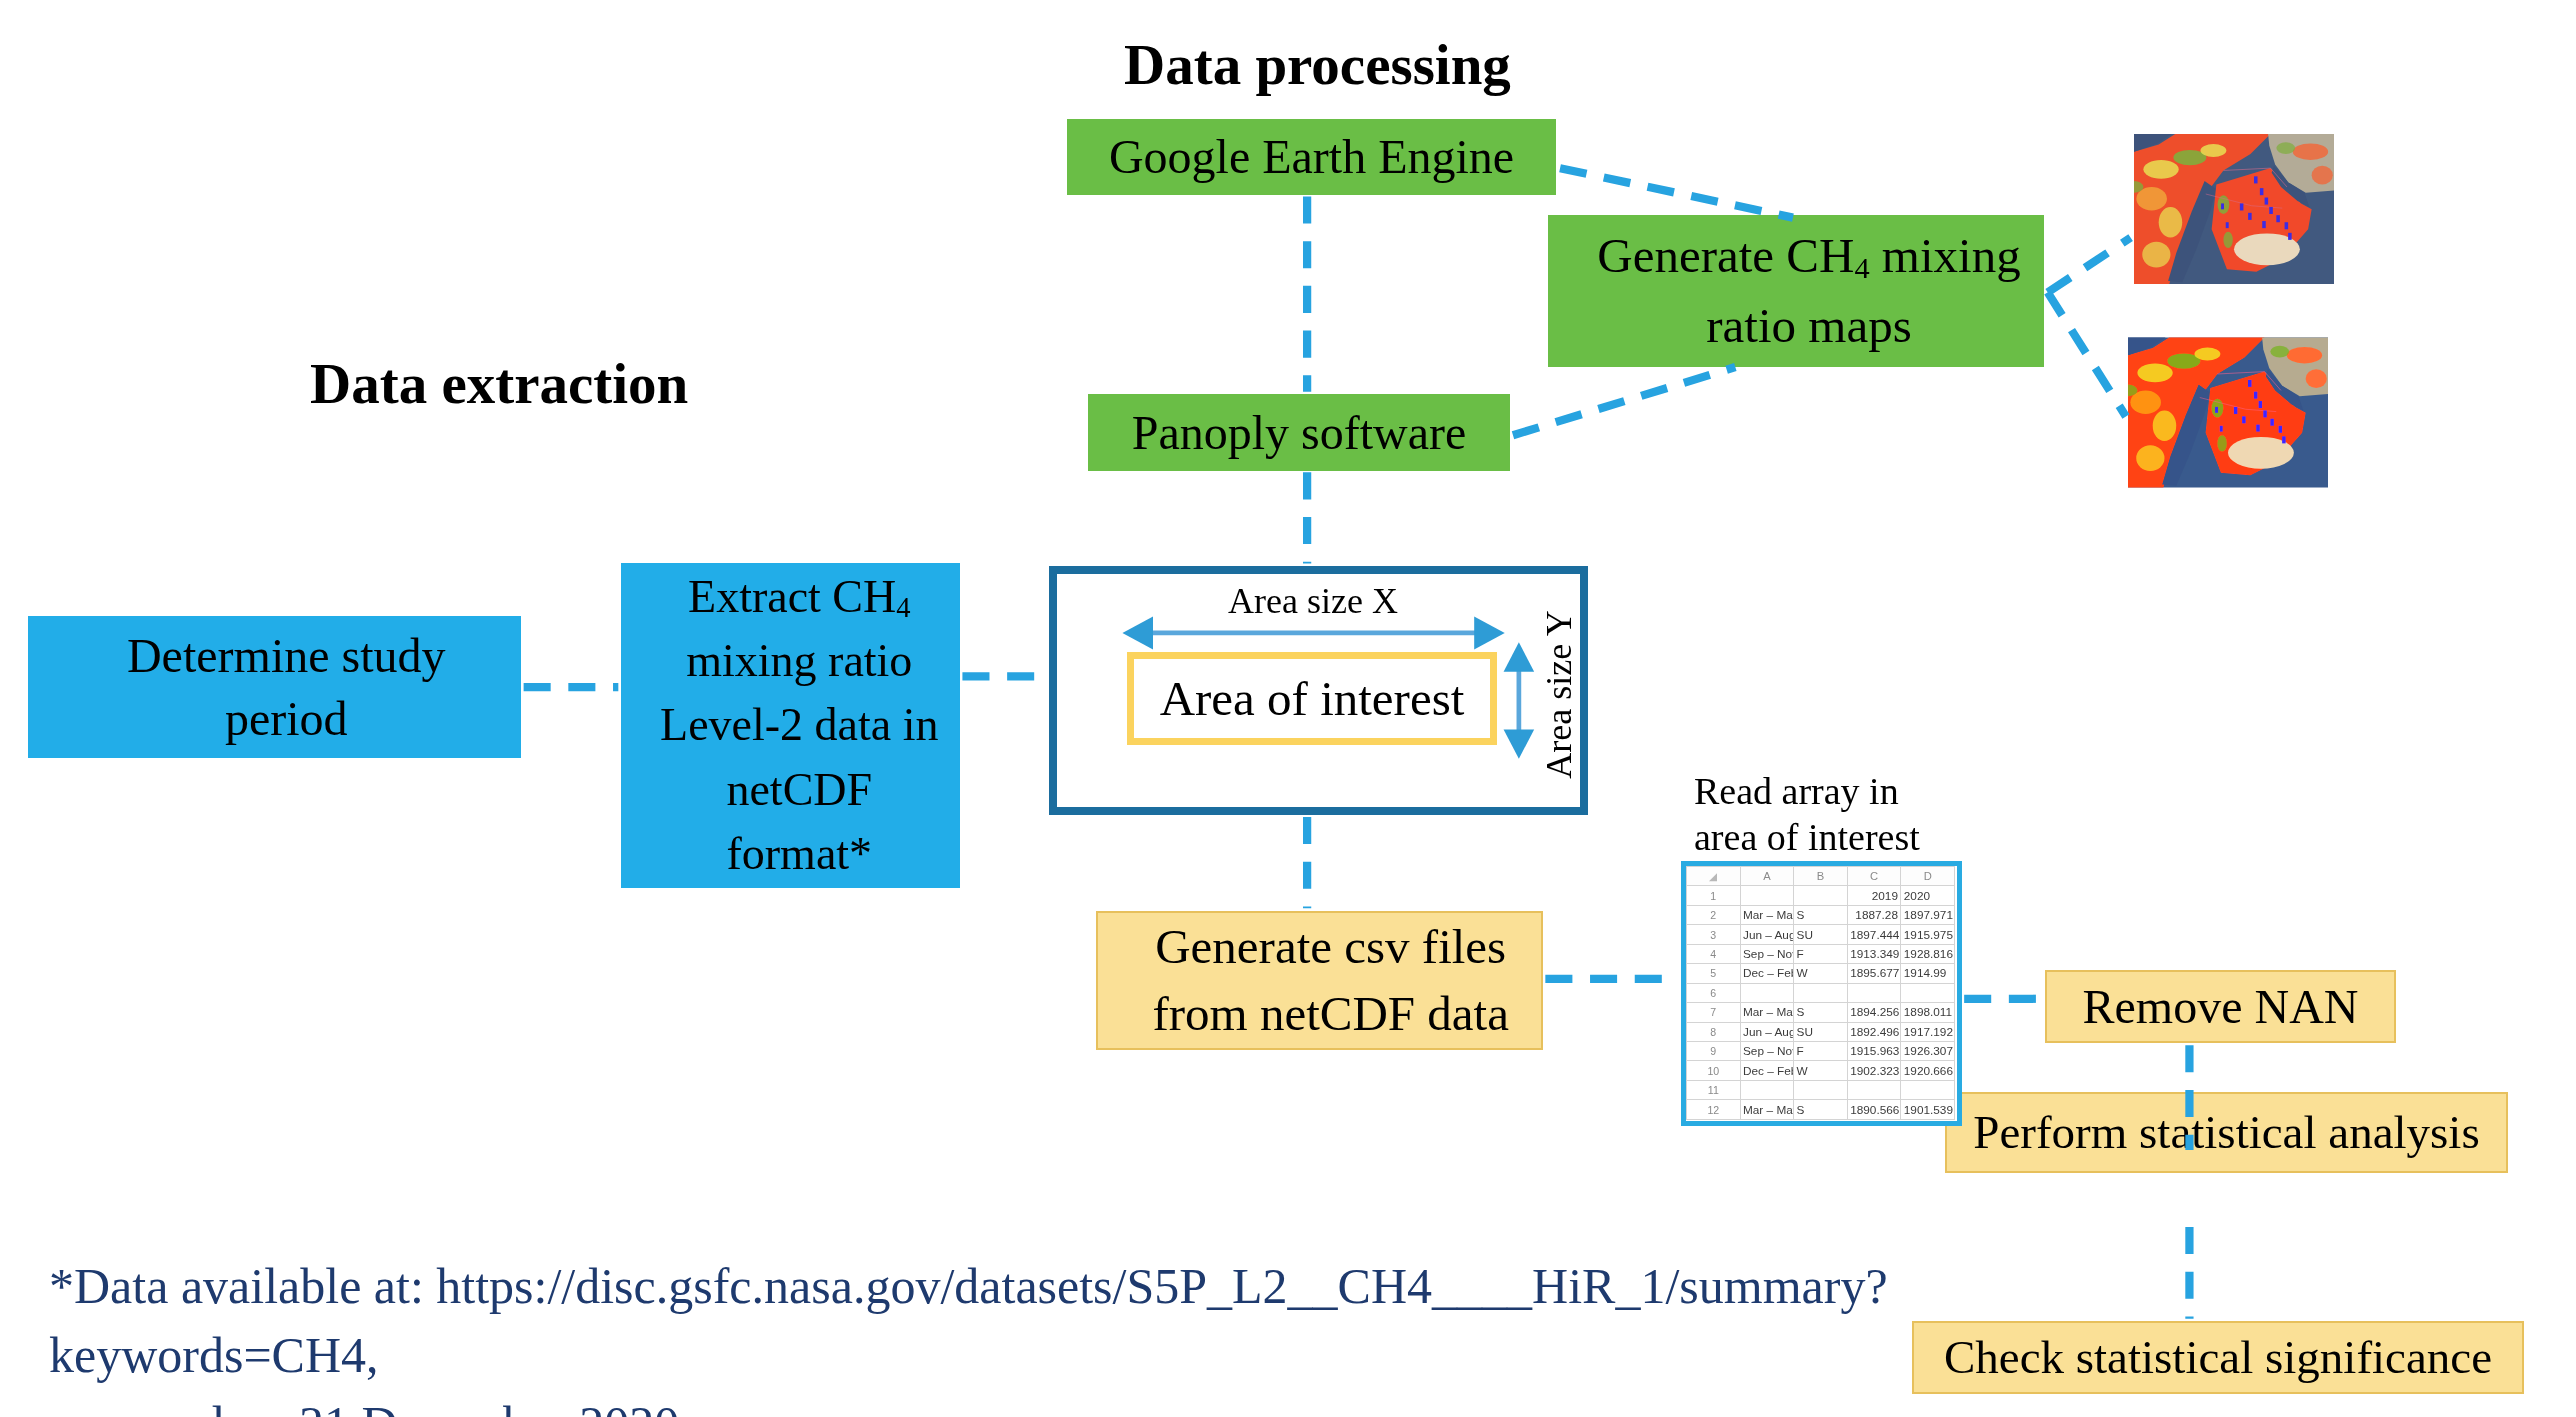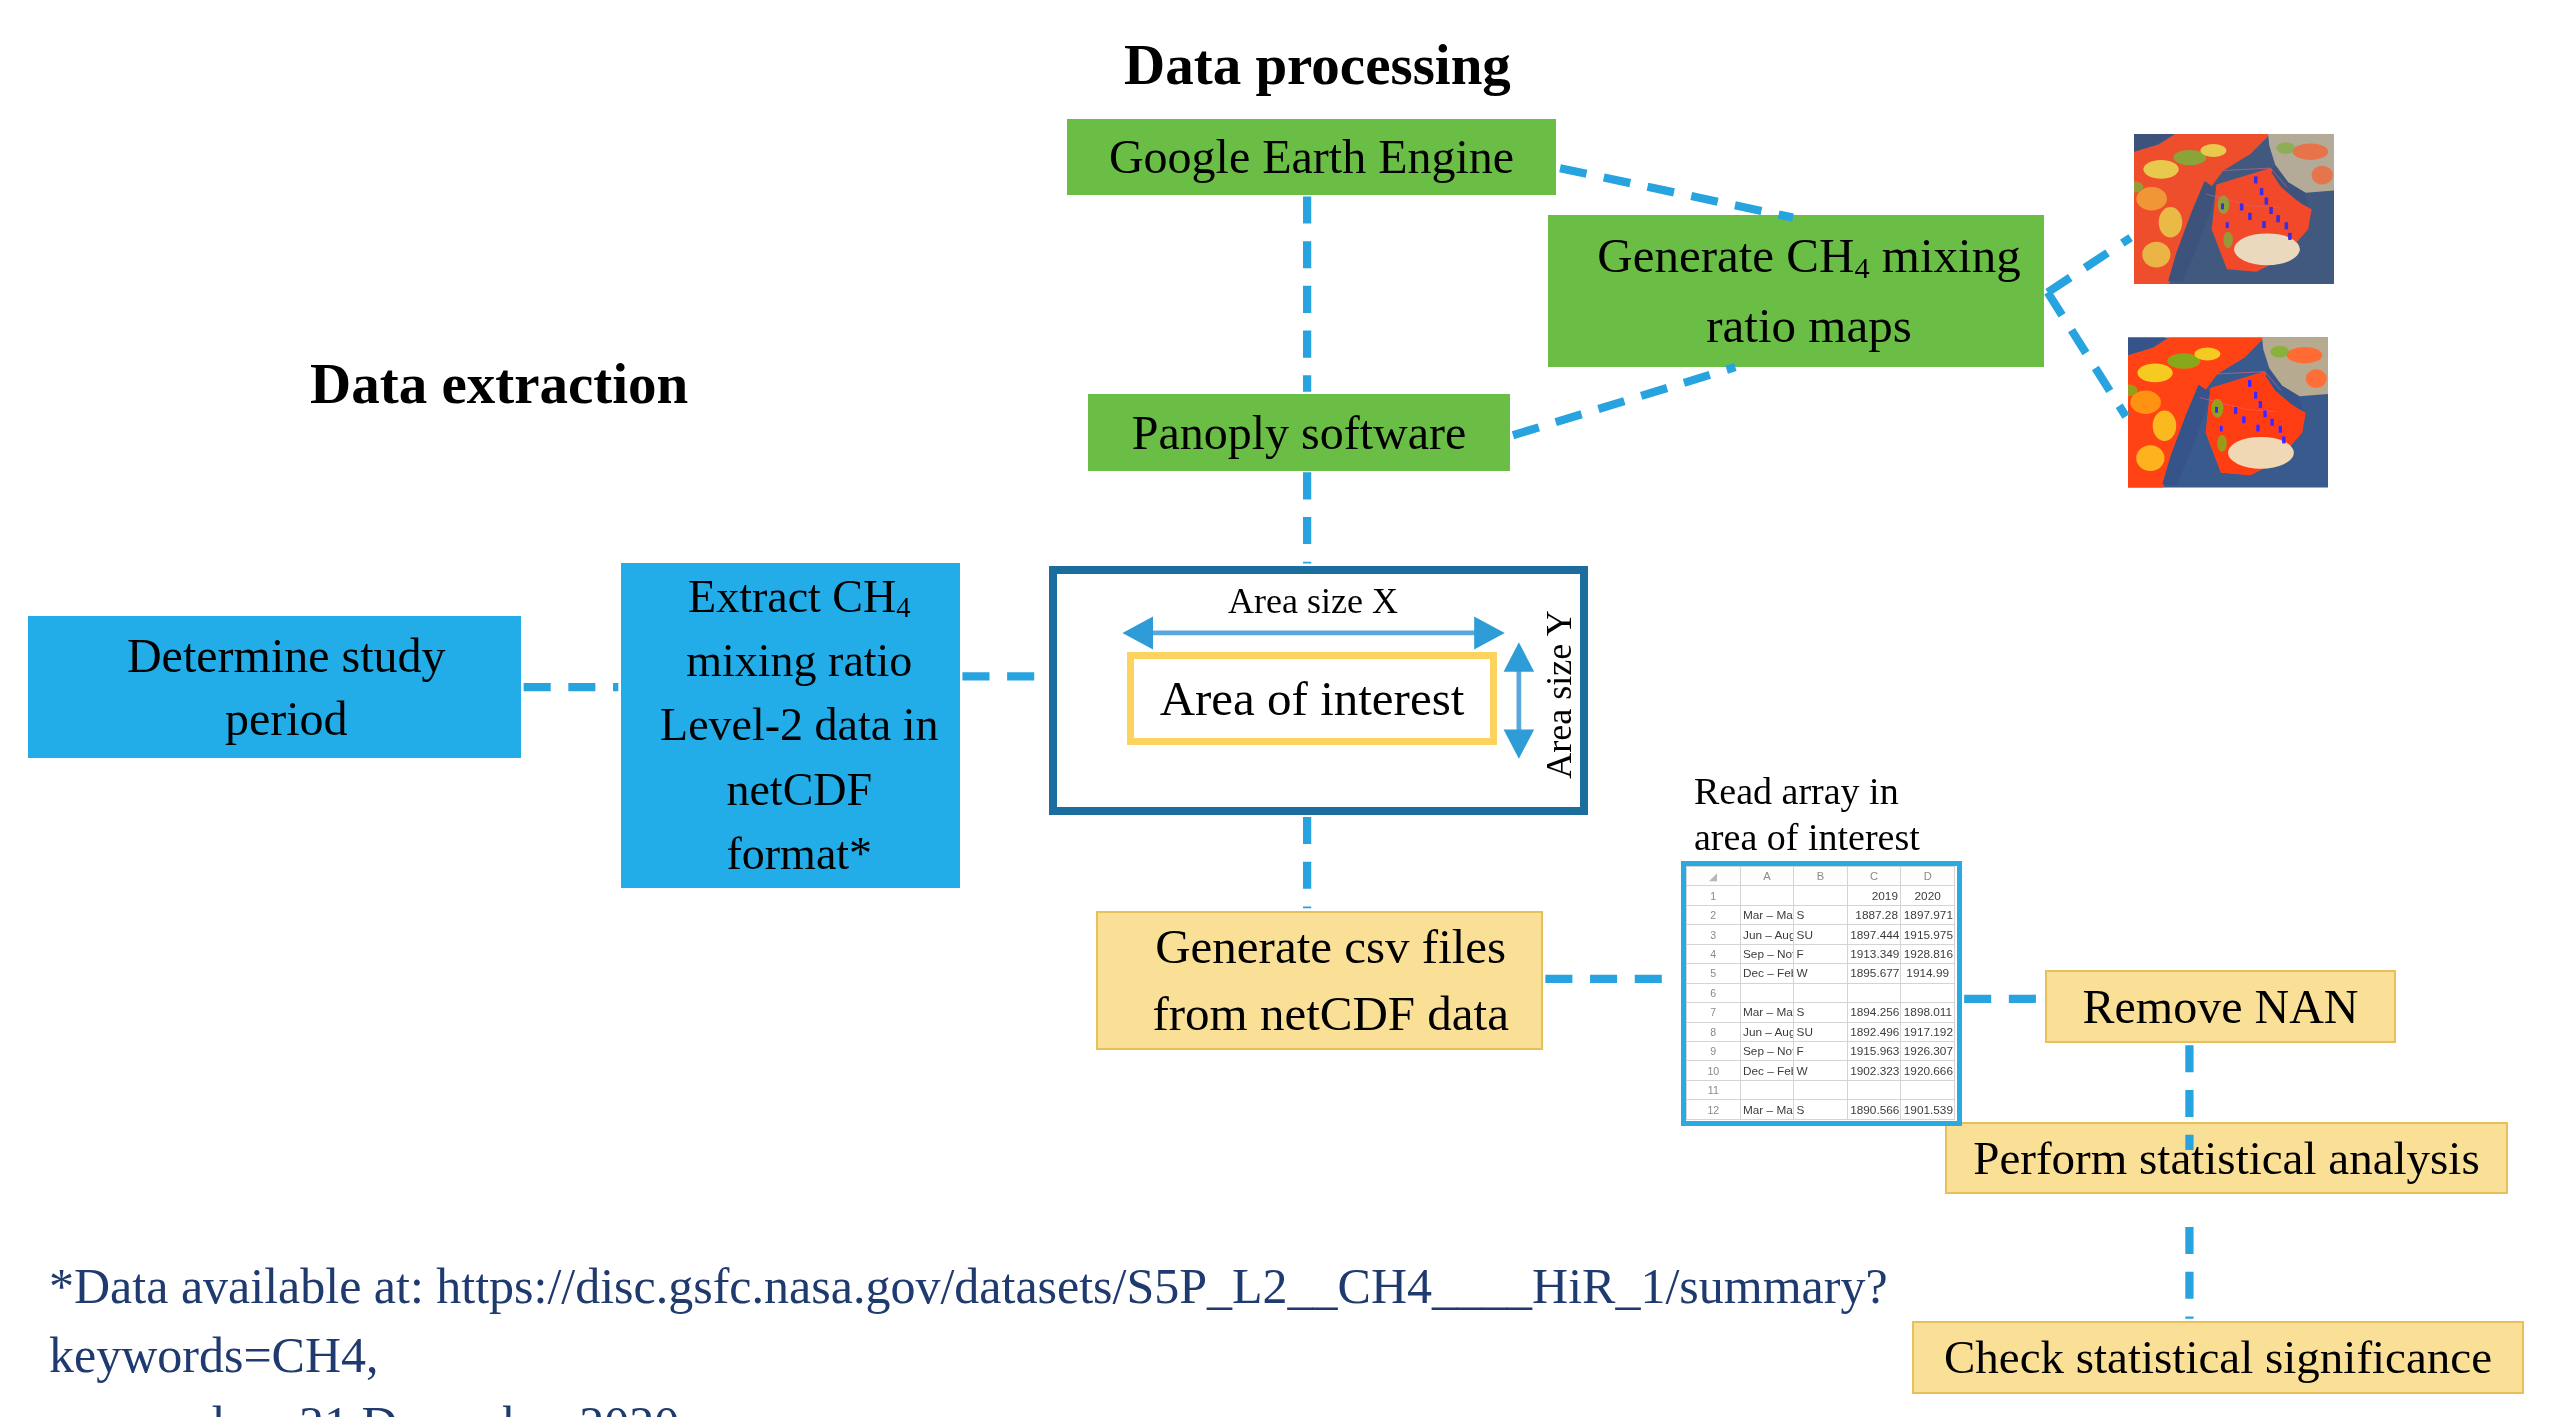--- a/index.html
+++ b/index.html
@@ -31,21 +31,21 @@
   .sheet{position:absolute; background:#fff; border:5.9px solid var(--sheet-border); z-index:2;
          font-family:"Liberation Sans","DejaVu Sans",sans-serif;}
   .sheet table{border-collapse:collapse; table-layout:fixed; width:269px; height:254px;}
   .sheet th,.sheet td{border:0.6px solid #d4d4d4; font-weight:normal; font-size:11.8px; color:#3c3c3c;
         overflow:hidden; white-space:nowrap; padding:0 2.4px; height:19.4px;}
   .sheet thead th{color:#8a8a8a; text-align:center; background:#fdfdfd; font-size:11.2px;}
   .sheet td.rownum{color:#8a8a8a; text-align:center; width:17.6px; font-size:10.6px; padding:0 1.2px;}
   .sheet td:nth-child(2){width:66px; text-align:left;}
   .sheet td:nth-child(3){width:52px; text-align:left;}
   .sheet td:nth-child(4){width:67px; text-align:right;}
-  .sheet td:nth-child(5){width:67px; text-align:center;}
+  .sheet td:nth-child(5){width:67px; text-align:left;}
   .corner-tri{display:inline-block; width:0; height:0; border-left:8.2px solid transparent;
         border-bottom:8.2px solid #b8b8b8; transform:translateY(1.2px);}
 </style>
 </head>
 <body>
 
 <div class="canvas">
 
   <svg class="overlay" viewBox="0 0 4379 2409" xmlns="http://www.w3.org/2000/svg">
     <g stroke="#27a3e0" stroke-width="14" stroke-dasharray="46 30" fill="none">
@@ -113,21 +113,21 @@
 
   <div class="box yellow pad-left" style="left:1096px; top:911px; width:447px; height:139px; padding-left:22.4px; font-size:49px; line-height:1.36;">
     <span>Generate csv files</span>
     <span>from netCDF data</span>
   </div>
 
   <div class="box yellow center-text" style="left:2045px; top:970px; width:351px; height:73px; font-size:48px;">
     <span>Remove NAN</span>
   </div>
 
-  <div class="box yellow center-text" style="left:1945px; top:1122px; width:563px; height:72px; font-size:47px;">
+  <div class="box yellow center-text" style="left:1945px; top:1092px; width:563px; height:81px; font-size:47px;">
     <span>Perform statistical analysis</span>
   </div>
 
   <div class="box yellow center-text" style="left:1912px; top:1321px; width:612px; height:73px; font-size:47px;">
     <span>Check statistical significance</span>
   </div>
 
   <div class="maplabel" style="left:1694px; top:768px;">
     <div>Read array in</div>
     <div>area of interest</div>

